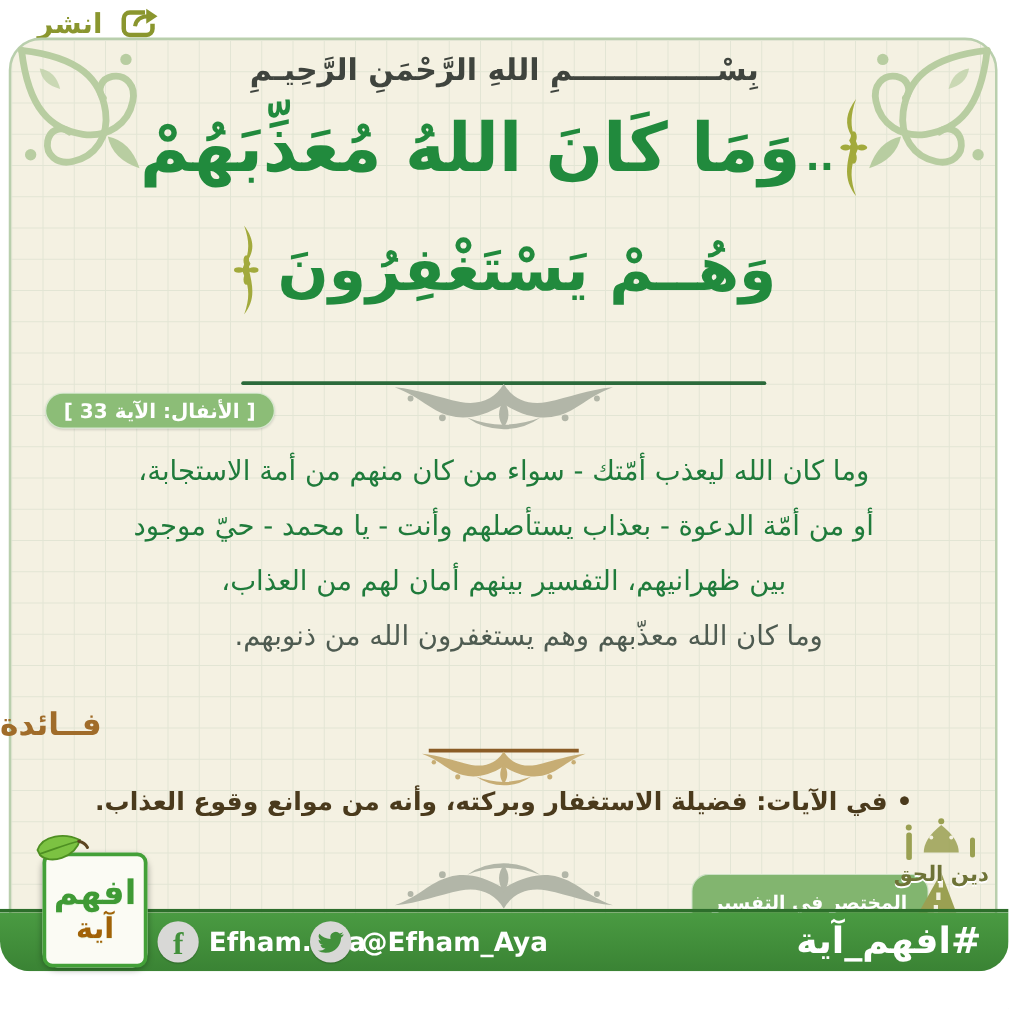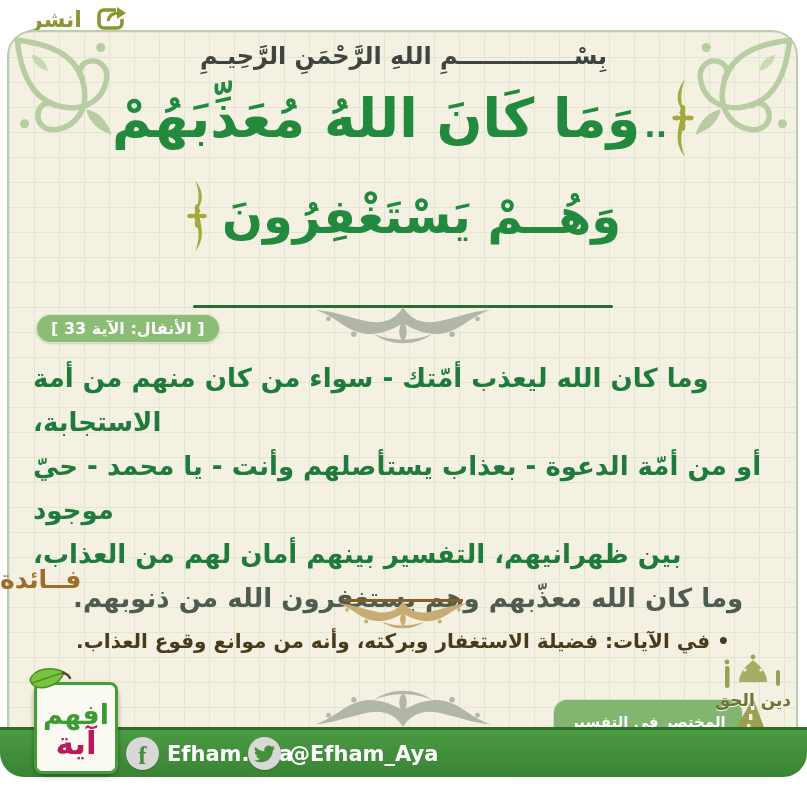--- a/index.html
+++ b/index.html
@@ -38,22 +38,22 @@
   .ref-pill{position:absolute;left:36px;top:266px;background:#8cbd77;color:#ffffff;
     font-weight:bold;font-size:16px;padding:4px 14px;border-radius:15px;
     border:1px solid rgba(255,255,255,.65);direction:rtl;box-shadow:0 1px 2px rgba(0,0,0,.15);margin-top:48px;}
   
   .divider-line{position:absolute;left:193px;top:305px;width:420px;height:3px;background:#2b6a3b;border-radius:2px;}
   .damask{position:absolute;width:210px;height:40px;}
   .damask.gray-top{left:298px;top:307px;color:#b2b6a8;}
   .damask.gold{left:328px;top:601px;width:150px;height:30px;color:#c7ad74;}
   .damask.gray-bottom{left:298px;top:687px;color:#b2b6a8;transform:scaleY(-1);}
   
-  .tafsir{position:absolute;left:33px;top:356px;width:740px;text-align:left;direction:rtl;
-    font-size:26px;font-weight:bold;line-height:44px;color:#1f7b3b;}
+  .tafsir{position:absolute;left:33px;top:356px;width:740px;text-align:center;direction:rtl;
+    font-size:22px;font-weight:normal;line-height:44px;color:#1f7b3b;}
   .tafsir .dark-line{color:#4e5b51;margin-left:40px;}
   
   .benefit-title{position:absolute;left:0;top:565px;width:807px;text-align:left;
     color:#a06c2a;font-size:25px;font-weight:bold;direction:rtl;}
   .benefit-underline{position:absolute;left:343px;top:599px;width:120px;height:2.5px;background:#8a5c26;}
   .benefit-text{position:absolute;left:33px;top:622px;width:740px;text-align:center;direction:rtl;
     color:#4a3a1c;font-size:20px;font-weight:bold;line-height:38px;}
   
   .source-pill{position:absolute;left:553px;top:699px;background:#82b56f;color:#ffffff;
     font-weight:bold;font-size:15px;padding:13px 16px;border-radius:14px;direction:rtl;
@@ -74,21 +74,21 @@
     align-items:center;justify-content:center;box-shadow:0 1px 1px rgba(0,0,0,.2);}
   .fb-glyph{color:#42903b;font-family:"Liberation Serif","DejaVu Serif",serif;
     font-weight:bold;font-size:25px;line-height:1;margin-top:3px;}
   
   .brand-logo{position:absolute;left:30px;top:666px;width:96px;height:116px;z-index:3;}
   .brand-box{position:absolute;left:4px;top:16px;width:84px;height:92px;background:#fbfbf4;
     border-radius:12px;box-shadow:0 2px 5px rgba(0,0,0,.35);padding:0;box-sizing:border-box;}
   .brand-inner{width:100%;height:100%;border:3px solid #43a038;border-radius:8px;box-sizing:border-box;
     display:flex;flex-direction:column;align-items:center;justify-content:center;direction:rtl;}
   .brand-l1{color:#3f9a35;font-weight:bold;font-size:27px;line-height:30px;text-shadow:0 1px 0 #e8f5e2;}
-  .brand-l2{color:#be185d;font-weight:bold;font-size:31px;line-height:26px;text-shadow:0 1px 0 #e8f5e2;}
+  .brand-l2{color:#a16207;font-weight:bold;font-size:23px;line-height:26px;text-shadow:0 1px 0 #e8f5e2;}
   .leaf{position:absolute;left:-4px;top:-2px;}
   svg{display:block;}
 </style>
 </head>
 <body>
 
 <div id="canvas">
 
   <svg width="0" height="0" aria-hidden="true">
     <defs>
@@ -204,20 +204,21 @@
         <path d="M48 46 L30 78 h30 z"></path>
         <rect x="46" y="52" width="3.4" height="6" fill="#f4f1e2"></rect>
         <rect x="44" y="62" width="3.4" height="6" fill="#f4f1e2"></rect>
         <rect x="42" y="72" width="3.4" height="6" fill="#f4f1e2"></rect>
       </g>
     </svg>
     <div class="deen-text">دين الحق</div>
   </div>
 
   <div class="footer">
+    <div class="hashtag">#افهم_آية</div>
     <div class="social fb">
       <span class="soc-circle">
         <span class="fb-glyph">f</span>
       </span>
       <span>Efham.Aya</span>
     </div>
     <div class="social tw">
       <span class="soc-circle">
         <svg width="21" height="18" viewBox="0 0 24 20">
           <path fill="#42903b" d="M23.9 2.6a9.8 9.8 0 0 1-2.8.8A4.9 4.9 0 0 0 23.3.7c-.9.6-2 1-3.1 1.2A4.9 4.9 0 0 0 11.8 6c0 .4 0 .8.1 1.1A13.9 13.9 0 0 1 1.7 2 4.9 4.9 0 0 0 3.2 8.5c-.8 0-1.5-.2-2.2-.6v.1c0 2.4 1.7 4.4 3.9 4.8a5 5 0 0 1-2.2.1 4.9 4.9 0 0 0 4.6 3.4A9.9 9.9 0 0 1 0 18.3 13.9 13.9 0 0 0 7.5 20.5c9 0 14-7.5 14-14v-.6c1-.7 1.8-1.6 2.4-2.6z" transform="scale(1,0.95)"></path>

